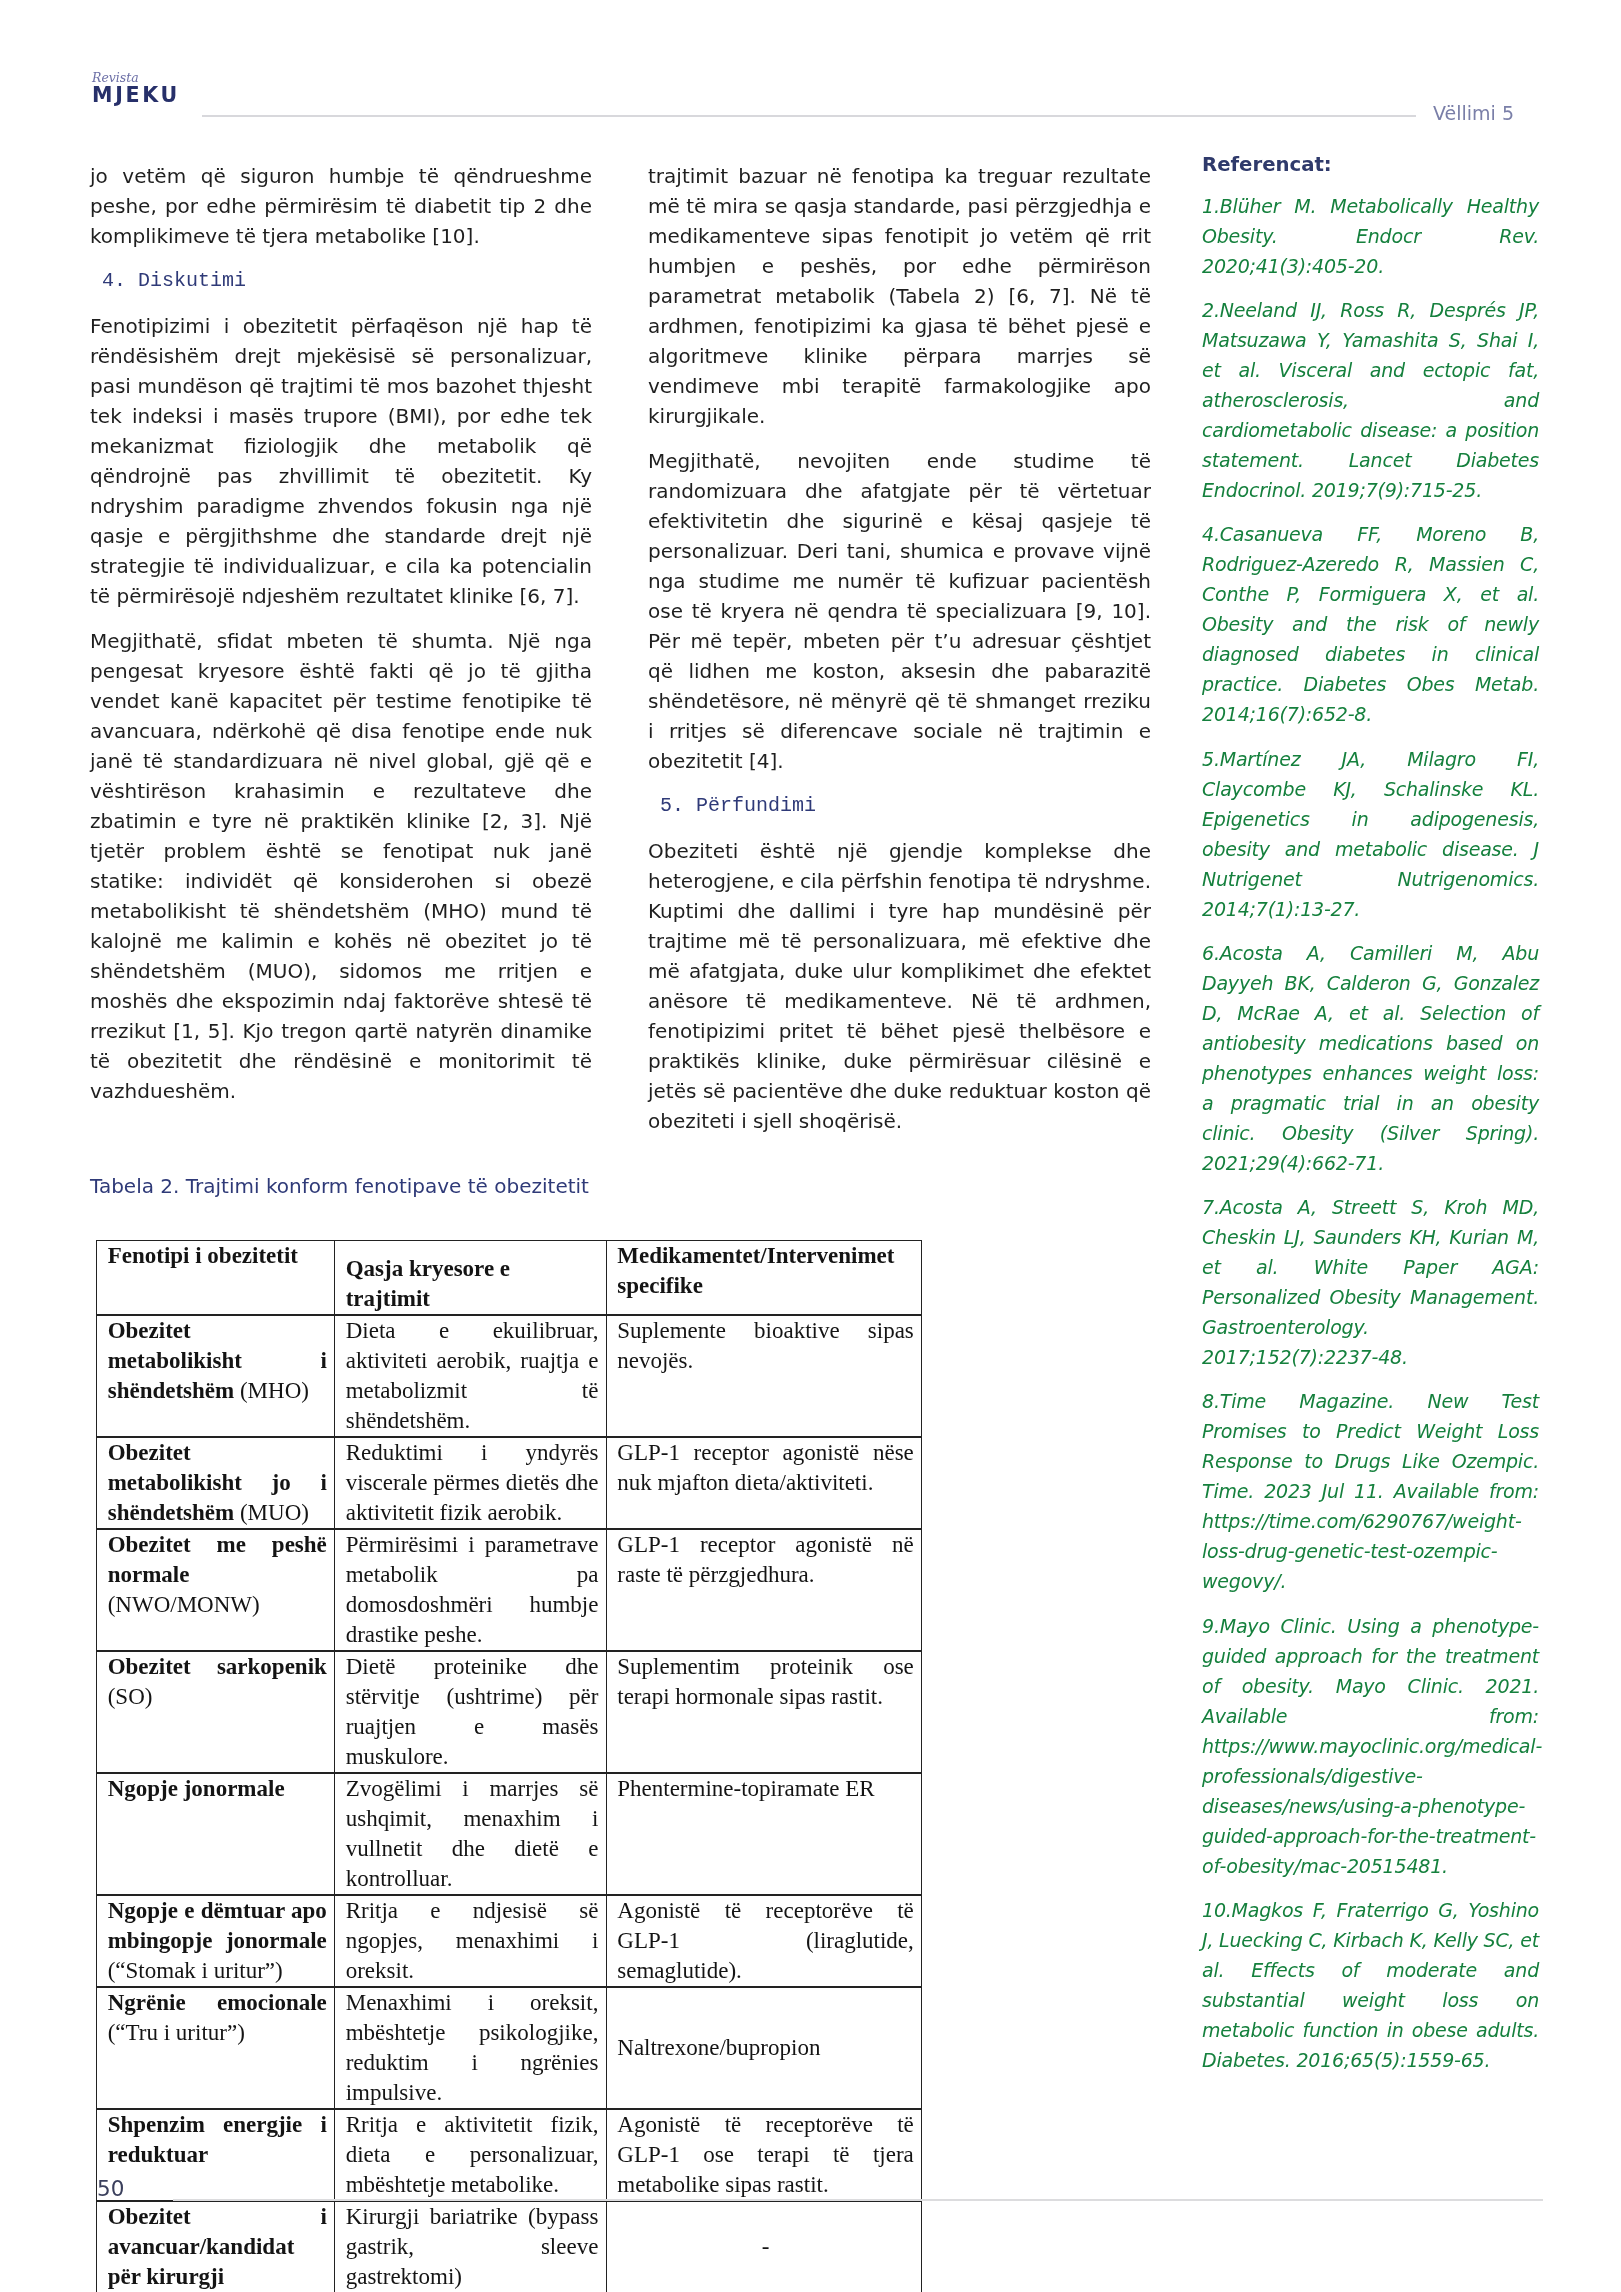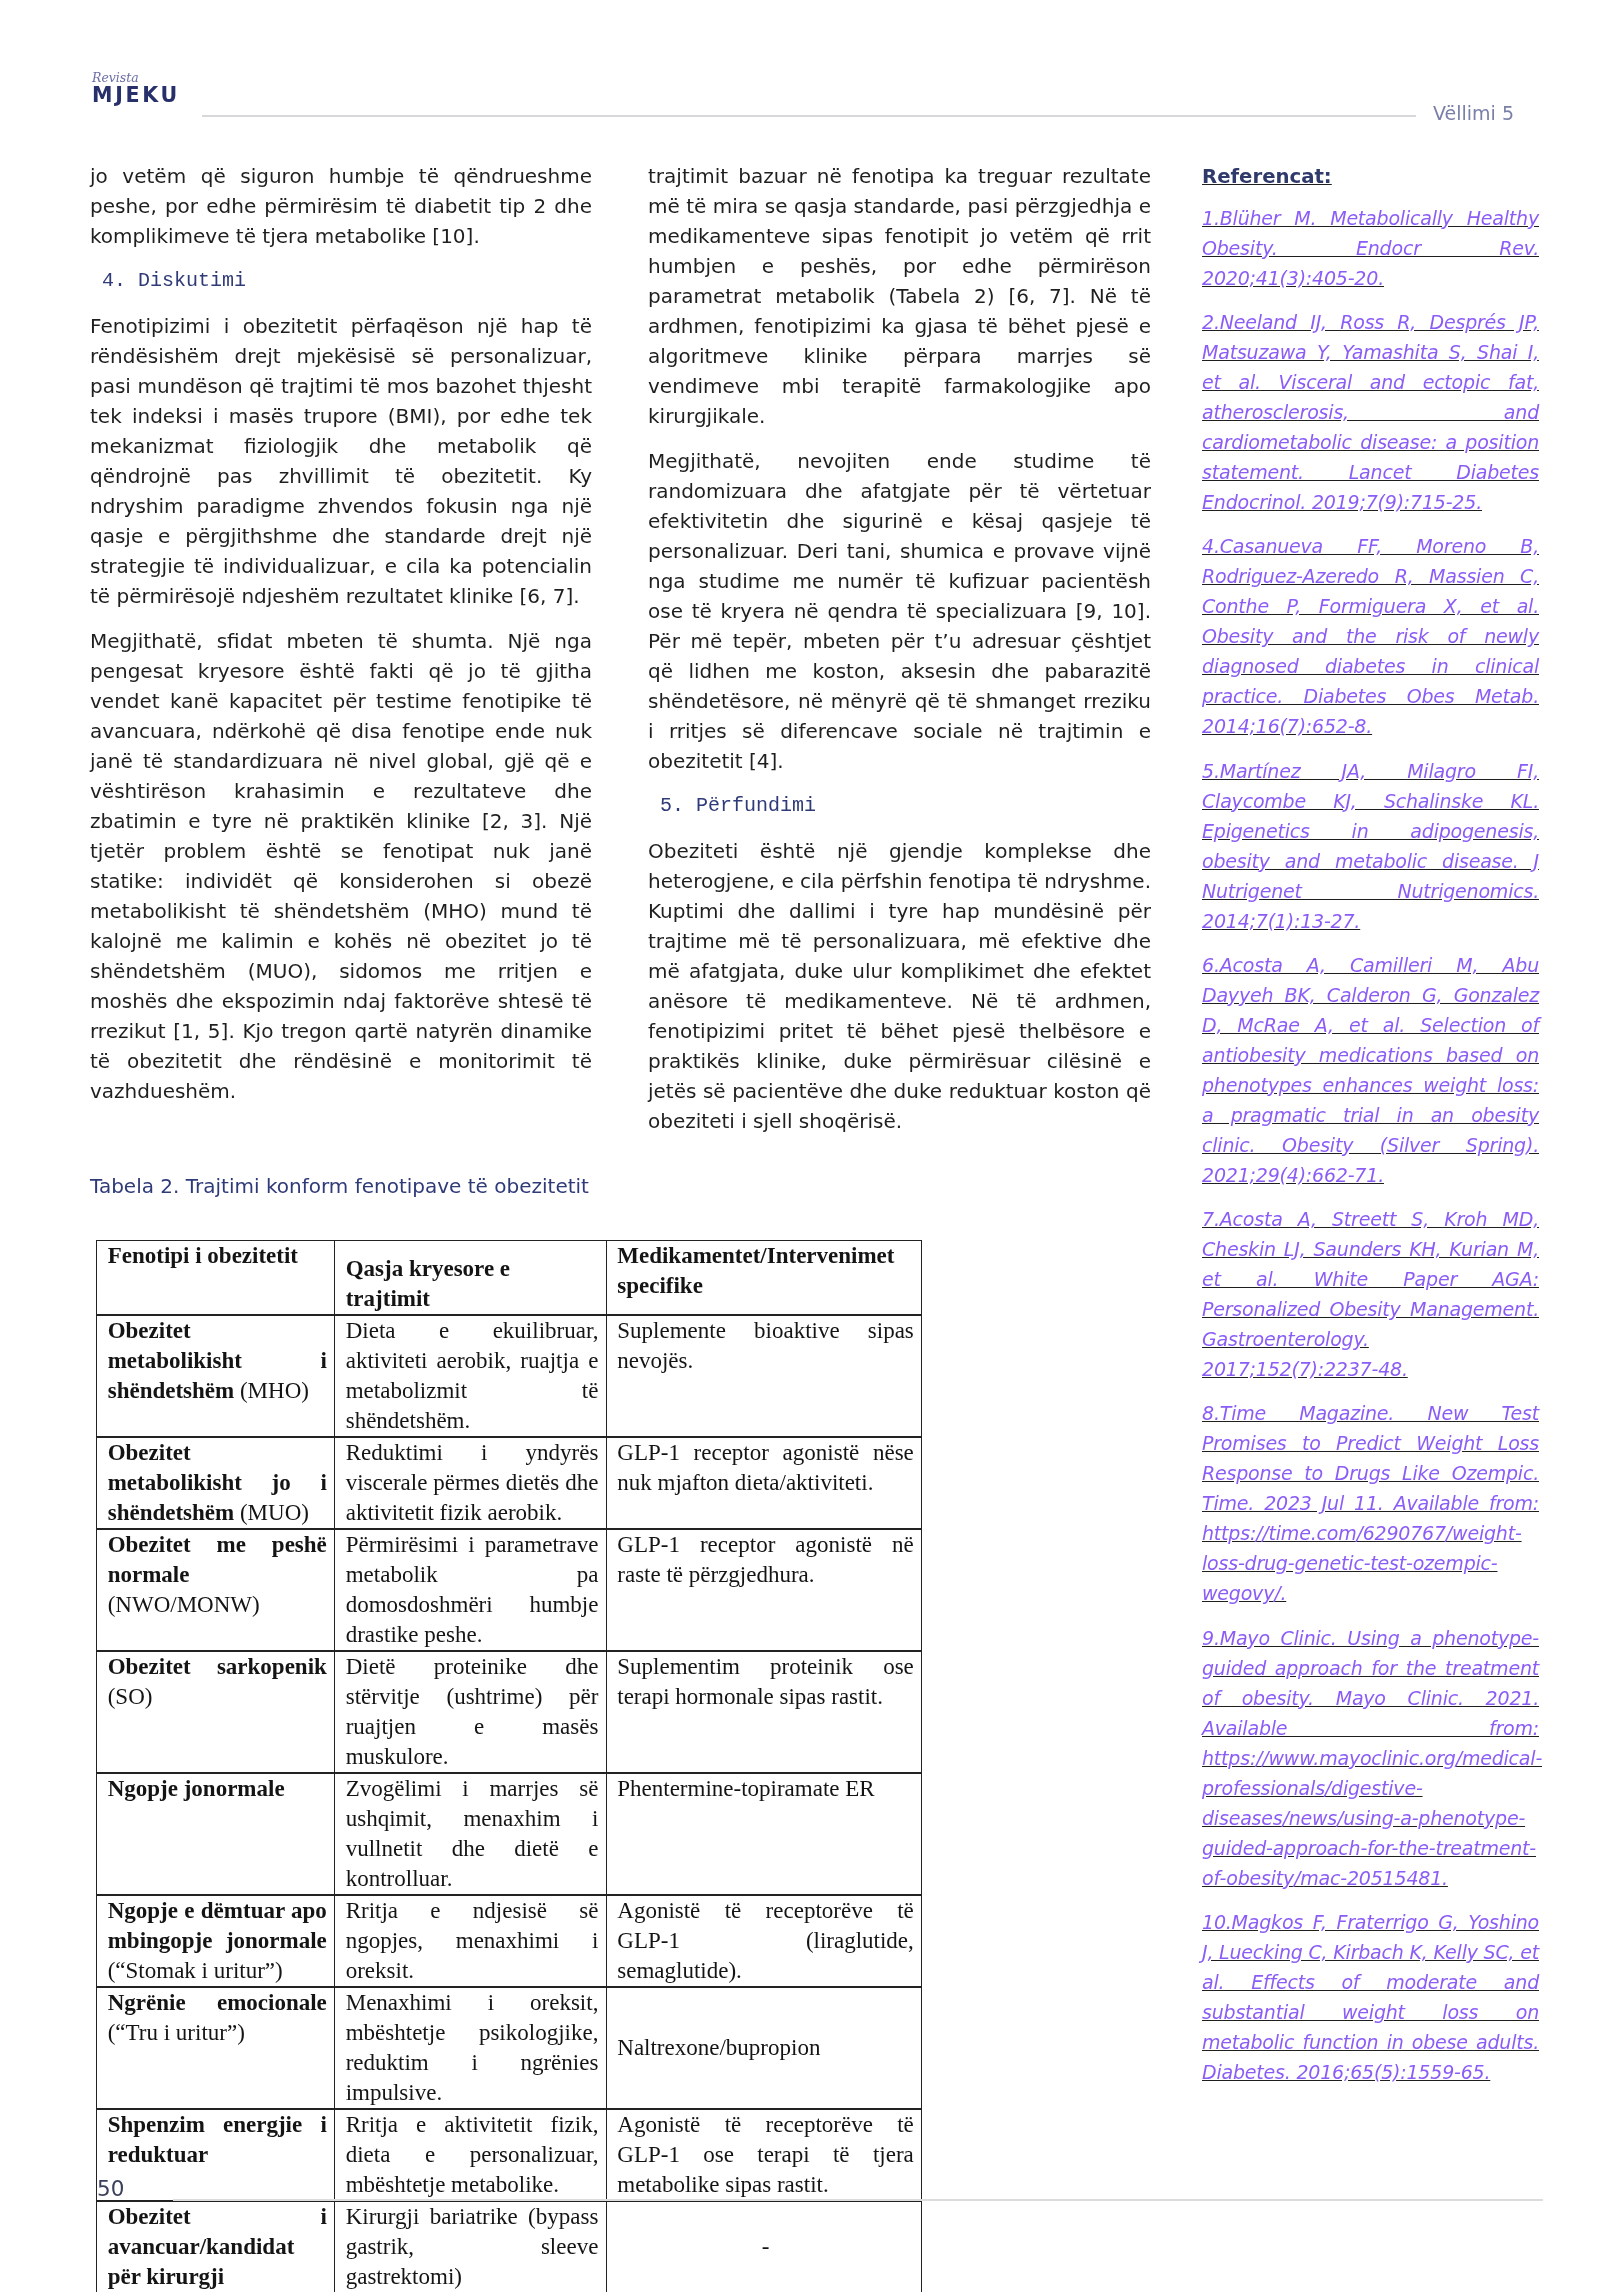--- a/index.html
+++ b/index.html
@@ -17,23 +17,23 @@
 
   
   .col { position: absolute; top: 161px; font-size: 20px; line-height: 30px; text-align: justify; color: #1f1f1f; }
   .col p { margin: 0 0 15px 0; }
   .col-left { left: 90px; width: 502px; }
   .col-mid { left: 648px; width: 503px; }
   .section-title { color: #2f3a78; margin: 0 0 15px 12px; font-size: 20px; line-height: 30px; font-family: Liberation Mono, monospace; }
   .caption { color: #2f3a78; font-size: 20px; line-height: 30px; position: absolute; left: 90px; top: 1171px; white-space: nowrap; }
 
   
-  .refs { position: absolute; left: 1202px; top: 162px; width: 337px; text-decoration: underline; }
+  .refs { position: absolute; left: 1202px; top: 150px; width: 337px; }
   .refs-title { font-family: "DejaVu Sans", sans-serif; font-weight: bold; color: #2f3a6b; font-size: 19.7px; line-height: 30px; margin: 0 0 10.7px 0; }
-  .ref { font-family: "DejaVu Sans", sans-serif; font-style: italic; font-weight: 300; color: #8b5cf6; font-size: 19px; line-height: 30px; text-align: justify; margin: 0 0 14.3px 0; letter-spacing: -0.2px; }
+  .ref { font-family: "DejaVu Sans", sans-serif; font-style: italic; font-weight: 300; color: #15803d; font-size: 19px; line-height: 30px; text-align: justify; margin: 0 0 14.3px 0; letter-spacing: -0.2px; }
 
   
   .tbl { position: absolute; left: 96px; top: 1240px; width: 826px; border-collapse: collapse;
          font-family: "Liberation Serif", "DejaVu Serif", serif; font-size: 23px; line-height: 30px; color: #141414; }
   .tbl th, .tbl td { border: 1.3px solid #222; vertical-align: top; padding: 0 7.2px 0 10.7px; text-align: justify; }
   .tbl th { font-weight: bold; text-align: left; }
   .tbl tr { border-bottom: 2.7px solid #222; }
   .tbl .c1 { width: 262px; }
   .tbl .c2 { width: 392px; }
   .tbl .c3 { width: 322px; }

